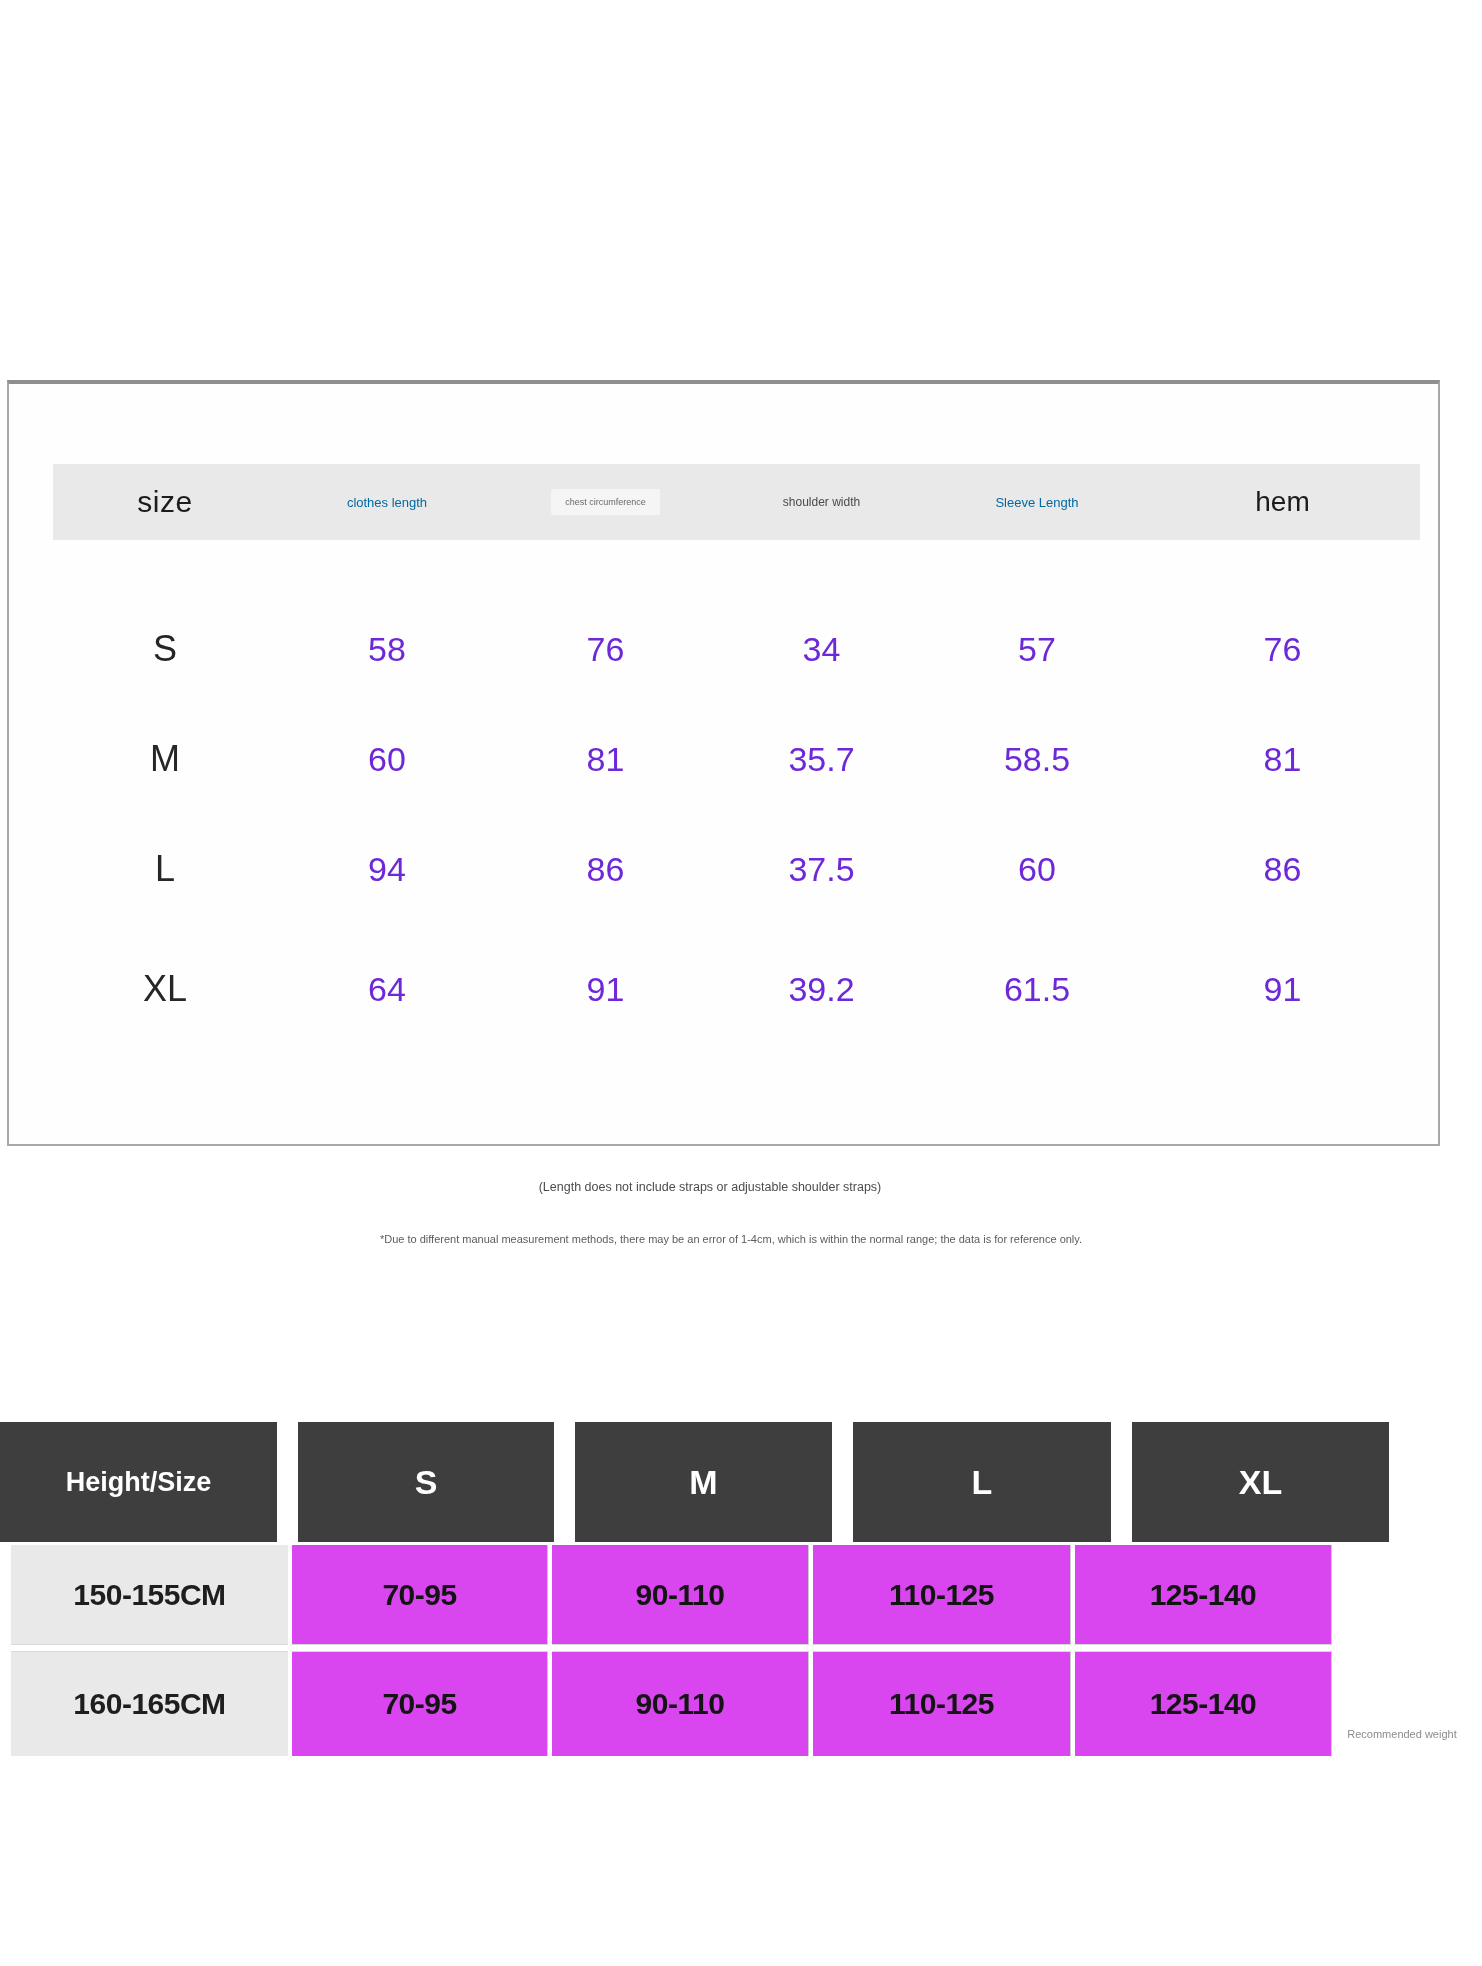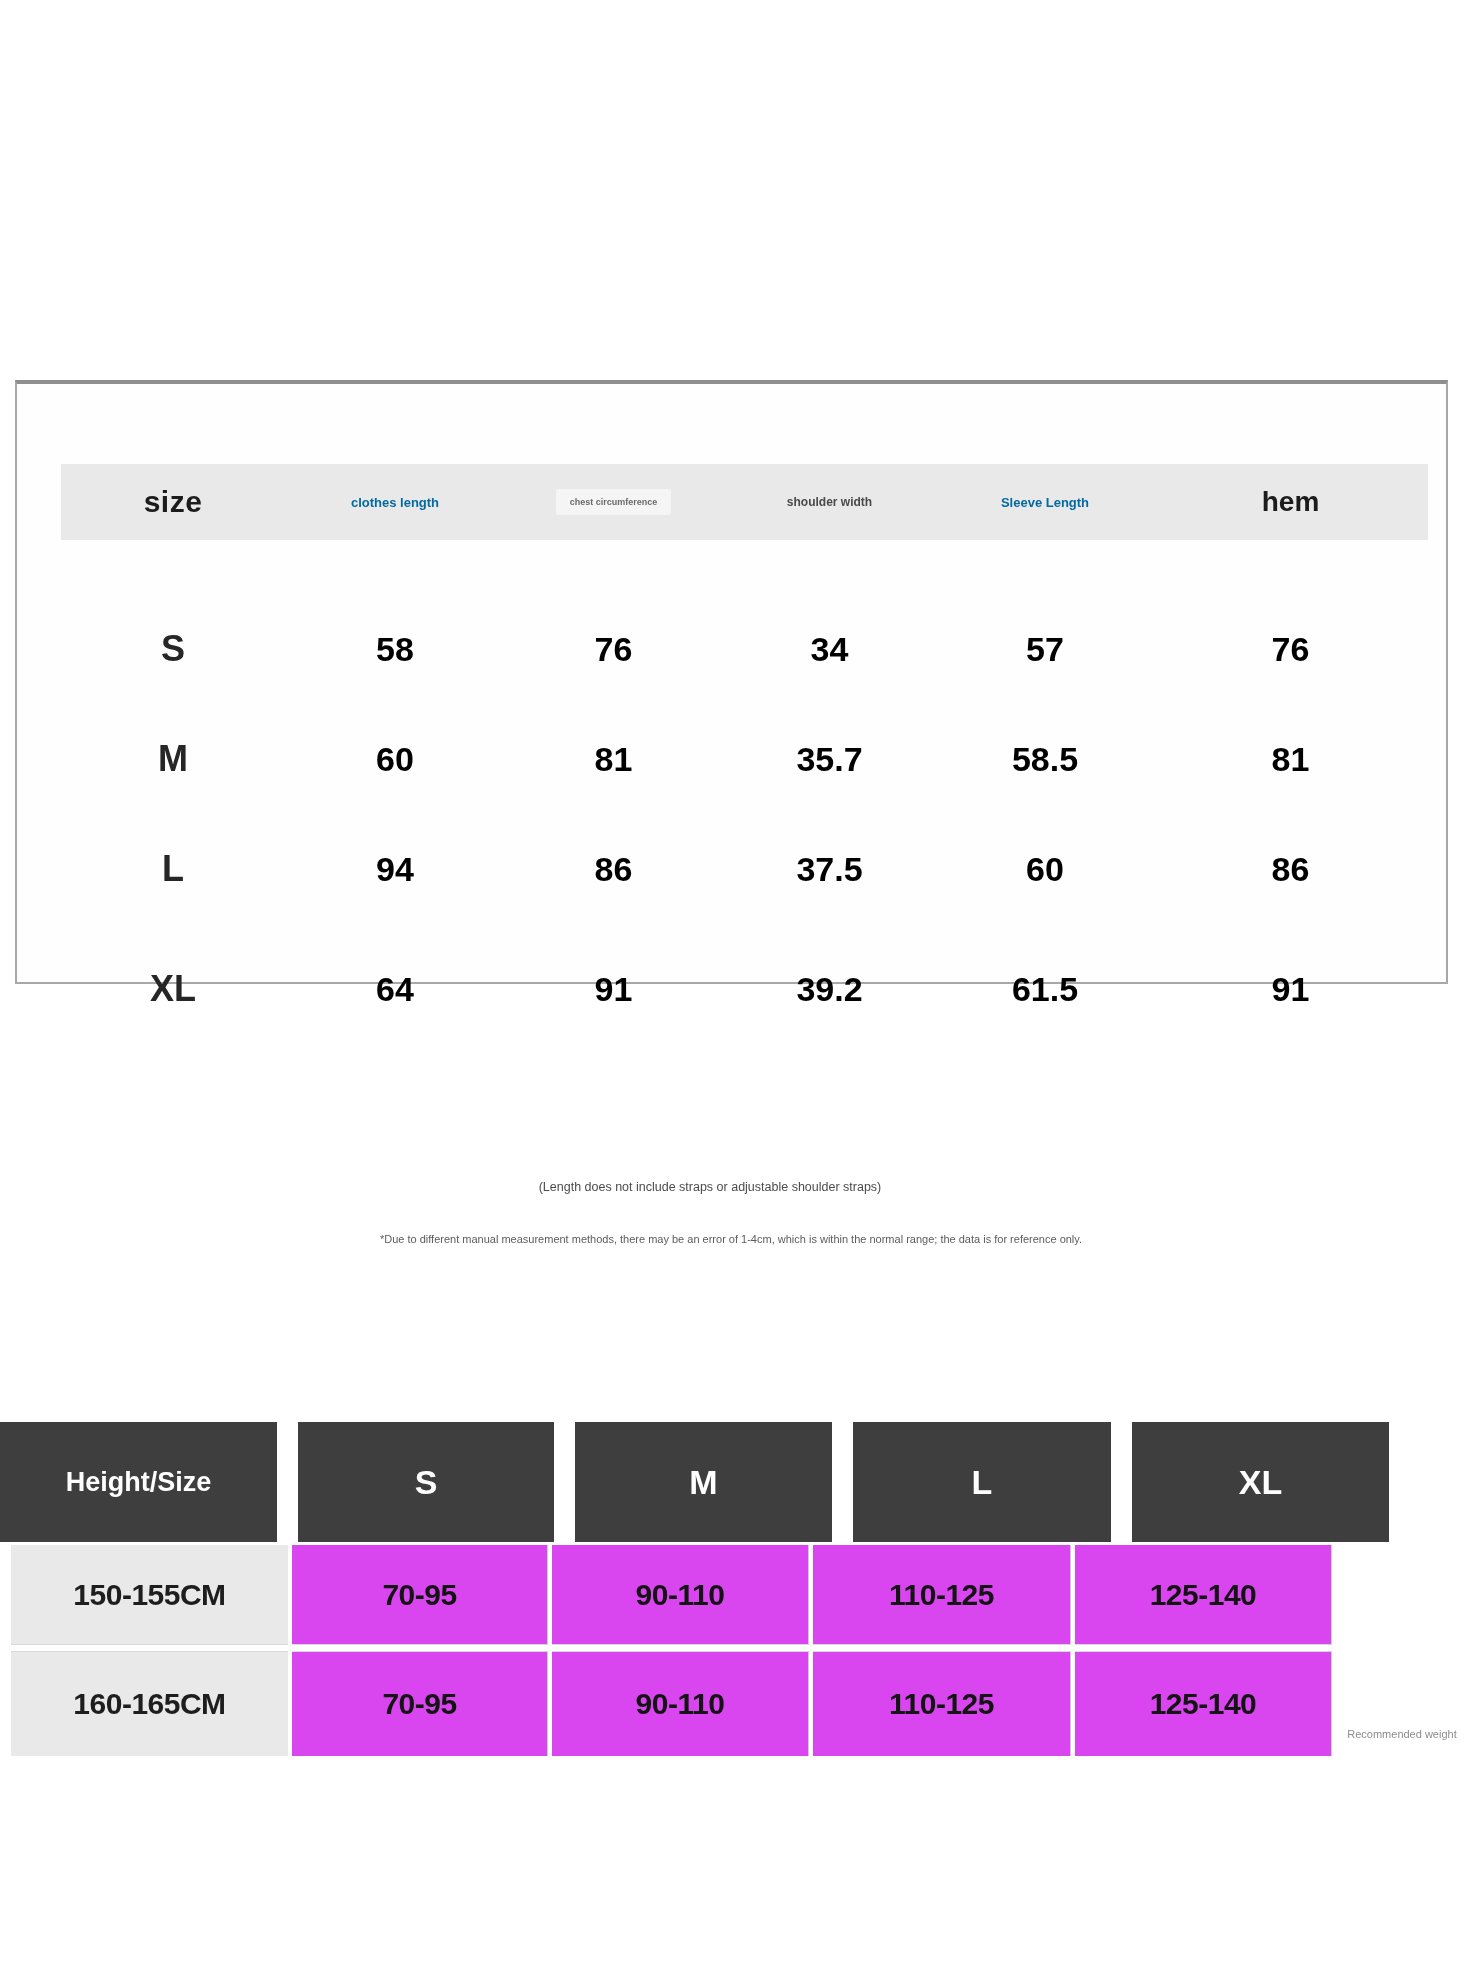--- a/index.html
+++ b/index.html
@@ -7,26 +7,25 @@
   body {
     width: 1482px; height: 1966px;
     position: relative;
     font-family: "Liberation Sans", sans-serif;
     color: #2e2e2e;
     overflow: hidden;
   }
 
   
   .panel {
-    position: absolute; left: 15px; top: 380px;
-    width: 1433px; height: 604px;
+    position: absolute; left: 7px; top: 380px;
+    width: 1433px; height: 766px;
     background: #fefefe;
     border: 2px solid #a8a8a8;
     border-top: 4px solid #8f8f8f;
-    font-weight: bold;
   }
   .chart-grid {
     position: absolute; left: 44px; width: 1367px;
     display: grid;
     grid-template-columns: 224px 220px 217px 215px 216px 275px;
   }
   .chart-grid > div {
     display: flex; align-items: center; justify-content: center;
     text-align: center;
   }
@@ -37,21 +36,21 @@
   .h-big   { font-size: 30px; color: #1c1c1c; letter-spacing: 0.5px; }
   .h-hem   { font-size: 28px; color: #1c1c1c; }
   .h-small { font-size: 13px; color: #0369a1; }
   .h-mid   { font-size: 12px; color: #4a4a4a; }
   .chest-patch {
     font-size: 9px; color: #6a6a6a;
     background: #f5f5f5; padding: 8px 14px; border-radius: 2px;
     white-space: nowrap;
   }
   .data-row { height: 60px; }
-  .data-row > div { font-size: 34px; color: #000000; }
+  .data-row > div { font-size: 34px; color: #6d28d9; }
   .data-row .row-label { font-size: 36px; color: #262626; }
   .row-s  { top: 235px; }
   .row-m  { top: 345px; }
   .row-l  { top: 455px; }
   .row-xl { top: 575px; }
 
   
   .note-strap {
     position: absolute; top: 1180px; left: 0; width: 1420px;
     text-align: center; font-size: 12.5px; color: #4c4c4c;

